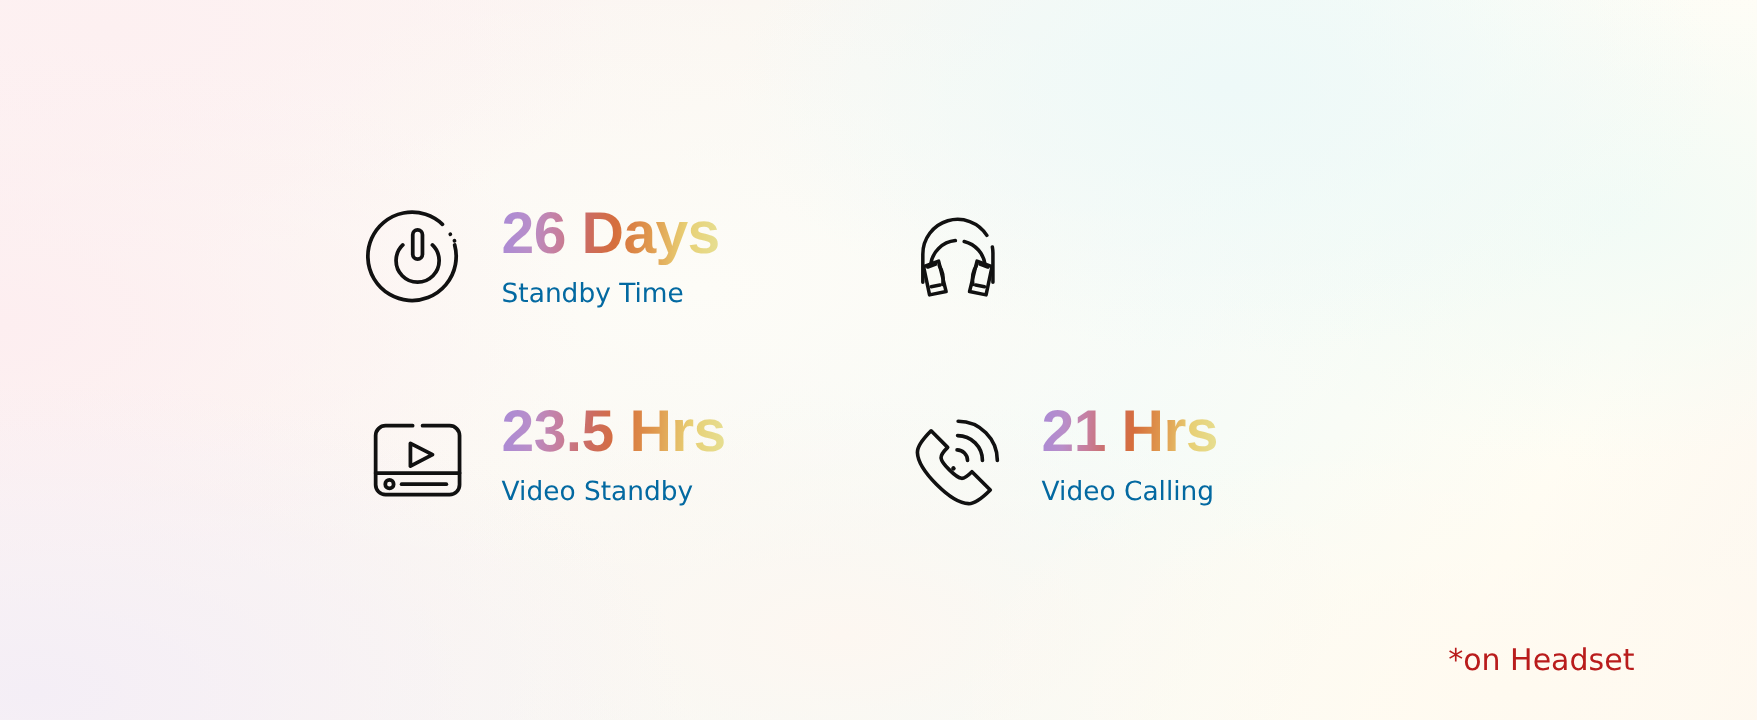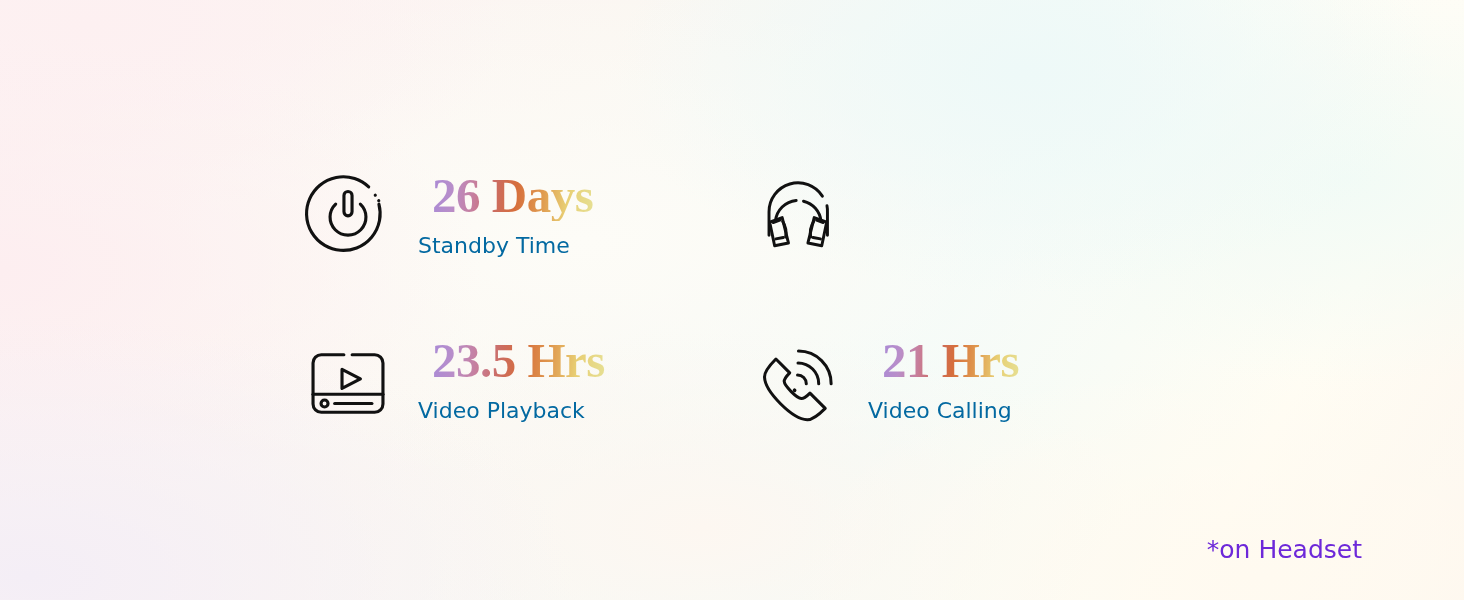--- a/index.html
+++ b/index.html
@@ -73,60 +73,59 @@
     height: 92px;
   }
 
   .text-wrap {
     display: flex;
     flex-direction: column;
     justify-content: center;
   }
 
   .stat-value {
-    font-family: Liberation Serif, serif;
+    font-family: Liberation Sans, sans-serif;
     font-size: 49px;
     font-weight: 700;
     line-height: 1.06;
     letter-spacing: -0.5px;
     white-space: nowrap;
     background-image: linear-gradient(96deg,
       #a98ad6 0%,
       #b98ec9 14%,
       #c77e9c 27%,
       #cc6c60 40%,
       #d66e3c 52%,
       #e09a4f 68%,
       #e8cf74 83%,
       #e6e094 100%);
     -webkit-background-clip: text;
     background-clip: text;
     color: transparent;
-    margin-left: 14px;
     -webkit-text-fill-color: transparent;
   }
 
   .stat-label {
     font-family: "DejaVu Sans", sans-serif;
     font-size: 22px;
     font-weight: 400;
     line-height: 1.18;
     color: #0369a1;
     white-space: nowrap;
     margin-top: 12px;
   }
 
   #footnote {
     position: absolute;
     right: 102px;
     bottom: 36px;
     font-family: "DejaVu Sans", sans-serif;
     font-size: 25px;
     font-weight: 400;
-    color: #6d28d9;
+    color: #b91c1c;
     white-space: nowrap;
   }
 </style>
 </head>
 <body>
 
 <div id="banner">
 
   <div class="bg-layer" id="bg-base"></div>
 
@@ -171,21 +170,21 @@
         <svg viewBox="0 0 100 100" fill="none" stroke="#111111" stroke-width="3.4" stroke-linecap="round" stroke-linejoin="round">
           <path d="M54.5 22.5 H79 A9 9 0 0 1 88 31.5 V76 A9 9 0 0 1 79 85 H21 A9 9 0 0 1 12 76 V31.5 A9 9 0 0 1 21 22.5 H45.5"></path>
           <path d="M12 65.5 H88"></path>
           <path d="M43.5 38.5 L63.5 48.8 L43.5 59.2 Z"></path>
           <circle cx="24.5" cy="75.5" r="3.8"></circle>
           <path d="M35.5 75.5 H76"></path>
         </svg>
       </div>
       <div class="text-wrap">
         <div class="stat-value">23.5 Hrs</div>
-        <div class="stat-label">Video Playback</div>
+        <div class="stat-label">Video Standby</div>
       </div>
     </div>
 
     <div class="cell">
       <div class="icon-wrap">
         <svg viewBox="0 0 100 100" fill="none" stroke="#111111" stroke-width="3.3" stroke-linecap="round" stroke-linejoin="round">
           <path d="M26.0 27.2 C20.2 33.0 13.4 41.4 13.6 46.8 C13.9 55.8 22.8 67.6 31.0 75.8 C39.2 84.0 51.0 92.9 60.0 93.2 C65.4 93.4 73.8 86.6 79.6 80.8 L63.0 64.2 C60.0 67.2 56.0 70.4 53.6 70.2 C51.0 70.0 46.4 66.4 42.6 62.6 C38.8 58.8 35.2 54.2 35.0 51.6 C34.8 49.2 38.0 45.2 41.0 42.2 Z"></path>
           <path d="M46.2 61.2 l0.1 0.1" stroke-width="4"></path>
           <path d="M49.5 44.5 A9.5 9.5 0 0 1 59.0 54.0"></path>
           <path d="M50.0 31.5 A22.5 22.5 0 0 1 72.5 54.0"></path>

